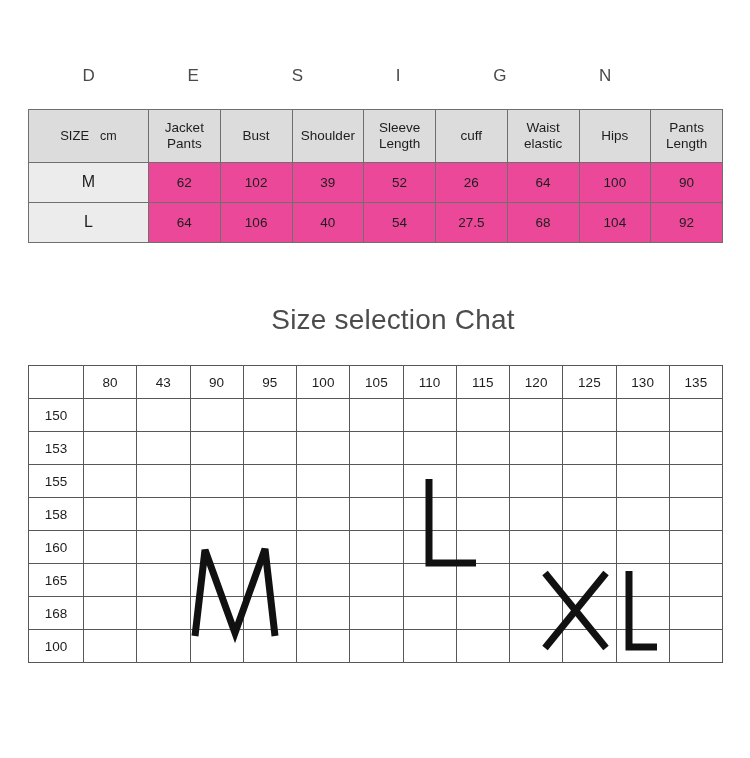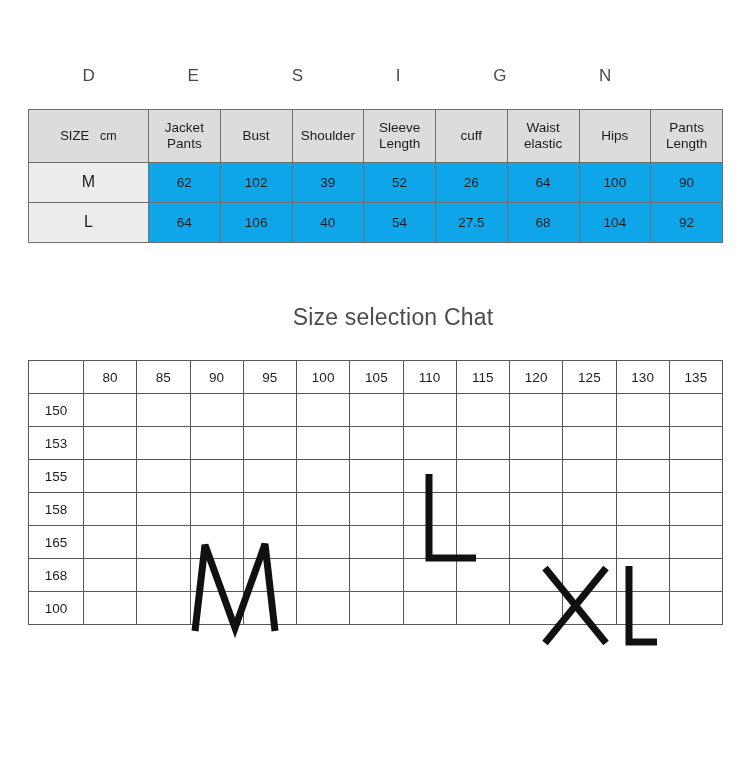--- a/index.html
+++ b/index.html
@@ -56,34 +56,34 @@
   }
   table.spec-table thead th.size-head {
     font-size: 13px;
   }
   table.spec-table thead th.size-head .cm-unit {
     margin-left: 11px;
     font-size: 12.5px;
   }
   table.spec-table tbody td {
     height: 40px;
-    background: #0ea5e9;
+    background: #ec4899;
   }
   table.spec-table tbody td.size-cell {
     background: #ececec;
     font-size: 16px;
   }
   .col-size   { width: 120px; }
   .col-narrow { width: 71.75px; }
 
   
   .section-title {
     margin-top: 61px;
     text-align: center;
-    font-size: 23px;
+    font-size: 28px;
     color: #4c4c4c;
     font-weight: 400;
     letter-spacing: 0.2px;
     padding-left: 36px;
   }
 
   
   .grid-wrap {
     position: relative;
     margin: 29px 0 12px 28px;
@@ -236,21 +236,21 @@
         <col class="grid-col-w">
       <col class="grid-col-w">
         <col class="grid-col-w">
         <col class="grid-col-w">
         <col class="grid-col-w">
     </colgroup>
     <thead>
       <tr id="grid-head-row">
         <th class="corner-cell"></th>
       <th>80</th>
-          <th>85</th>
+          <th>43</th>
           <th>90</th>
           <th>95</th>
           <th>100</th>
           <th>105</th>
           <th>110</th>
           <th>115</th>
           <th>120</th>
           <th>125</th>
           <th>130</th>
           <th>135</th>
@@ -311,20 +311,35 @@
           <td class="c-pink"></td>
           <td class="c-gray"></td>
           <td class="c-gray"></td>
           <td class="c-gray"></td>
           <td class="c-orange"></td>
           <td class="c-orange"></td>
           <td class="c-white"></td>
           <td class="c-white"></td>
         </tr>
         <tr>
+          <td>160</td>
+          <td class="c-pink"></td>
+          <td class="c-pink"></td>
+          <td class="c-pink"></td>
+          <td class="c-pink"></td>
+          <td class="c-pink"></td>
+          <td class="c-pink"></td>
+          <td class="c-gray"></td>
+          <td class="c-gray"></td>
+          <td class="c-orange"></td>
+          <td class="c-orange"></td>
+          <td class="c-orange"></td>
+          <td class="c-white"></td>
+        </tr>
+        <tr>
           <td>165</td>
           <td class="c-pink"></td>
           <td class="c-pink"></td>
           <td class="c-pink"></td>
           <td class="c-pink"></td>
           <td class="c-pink"></td>
           <td class="c-pink"></td>
           <td class="c-gray"></td>
           <td class="c-gray"></td>
           <td class="c-orange"></td>

